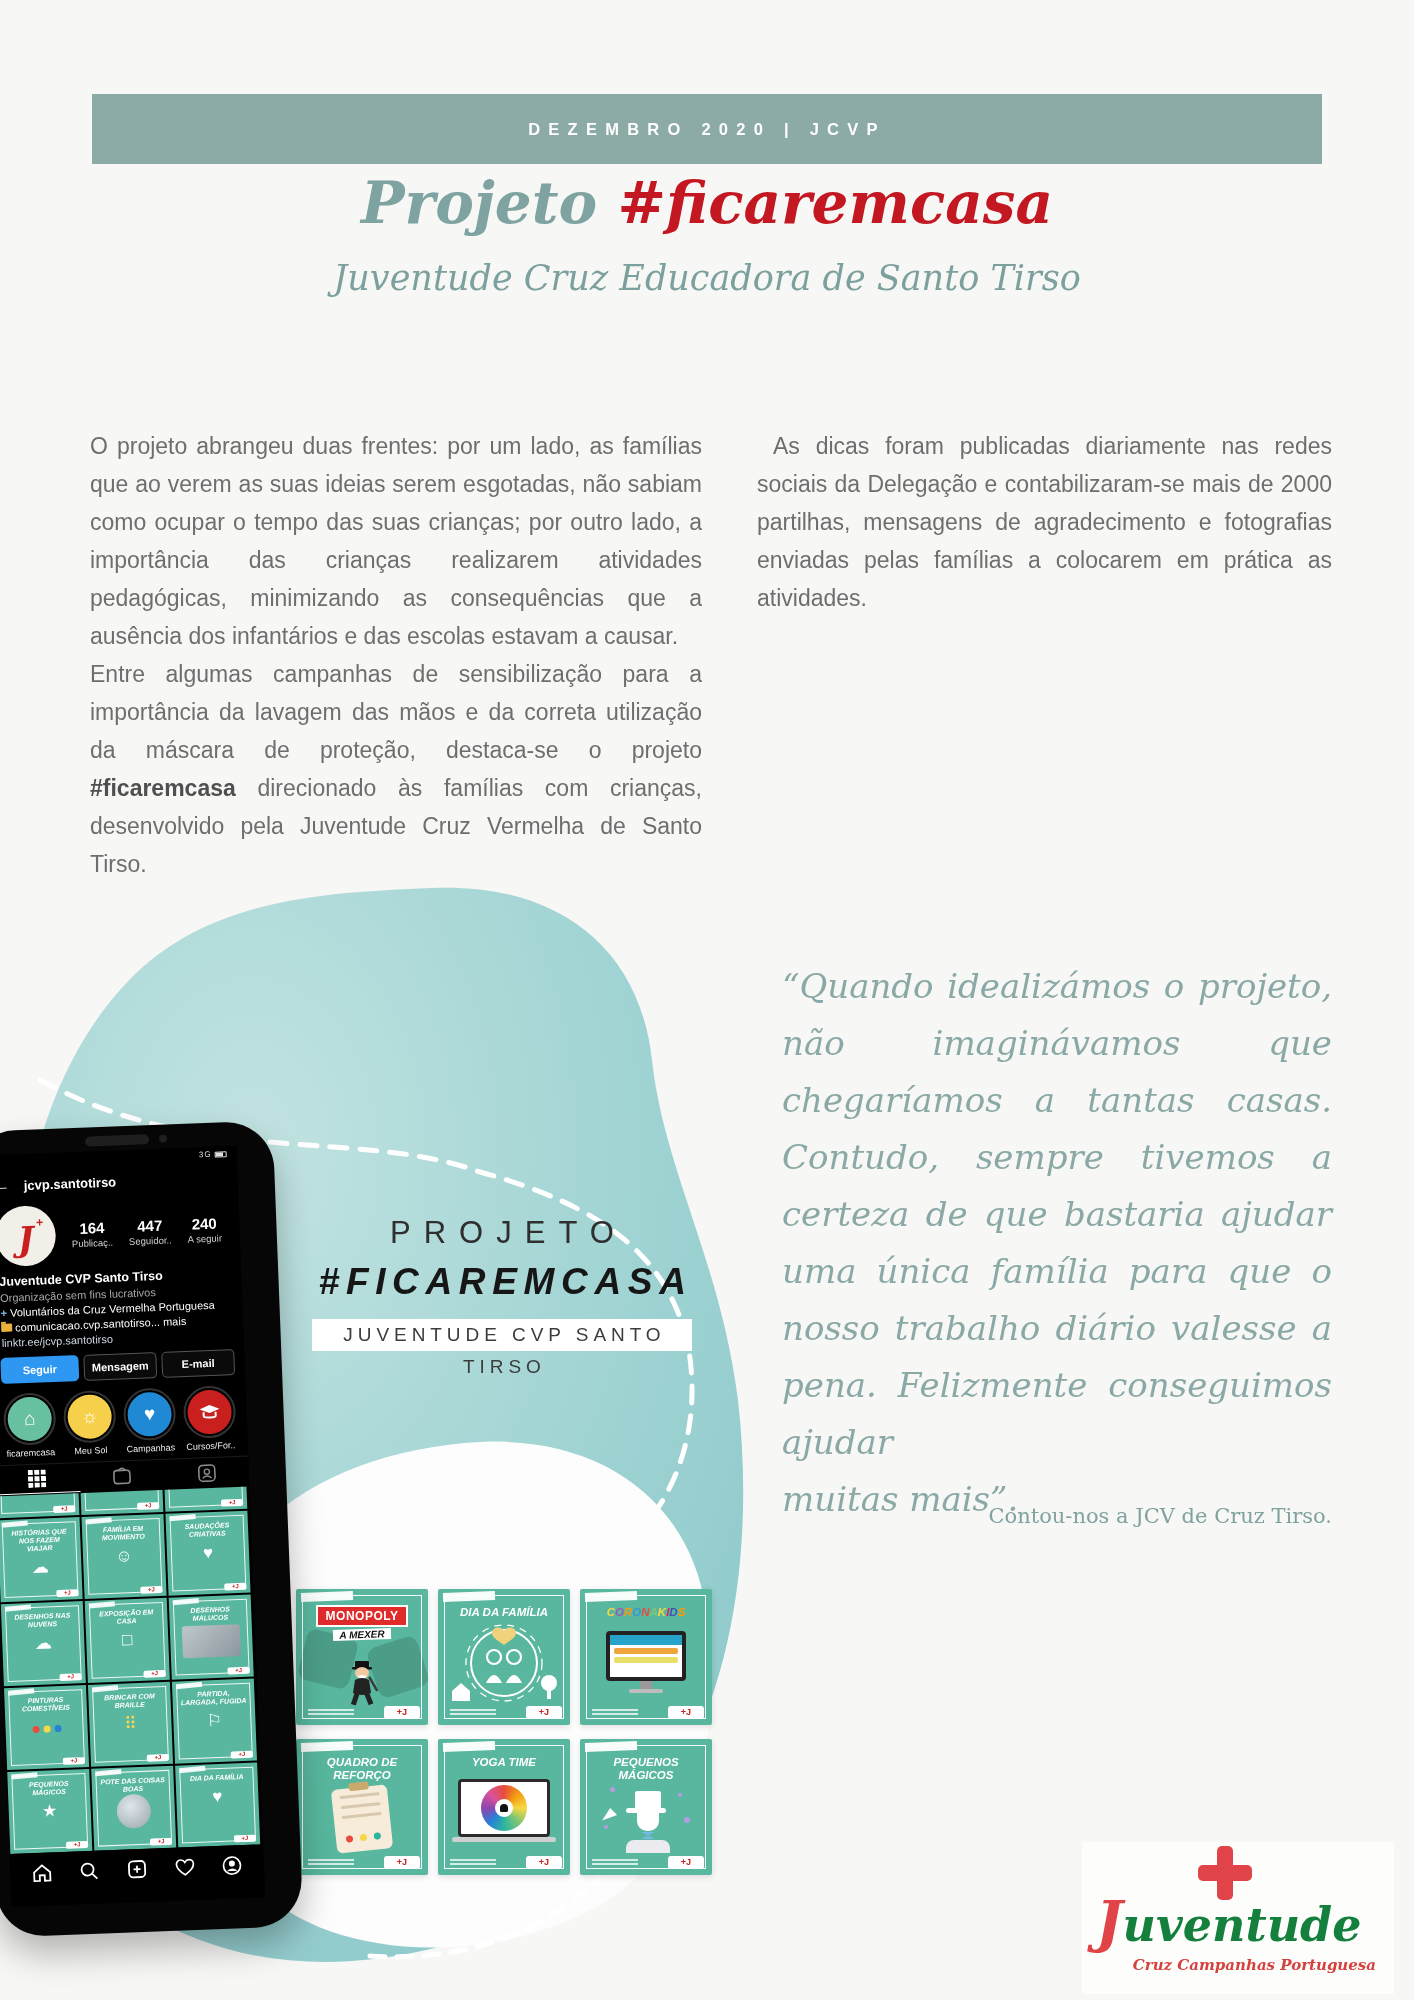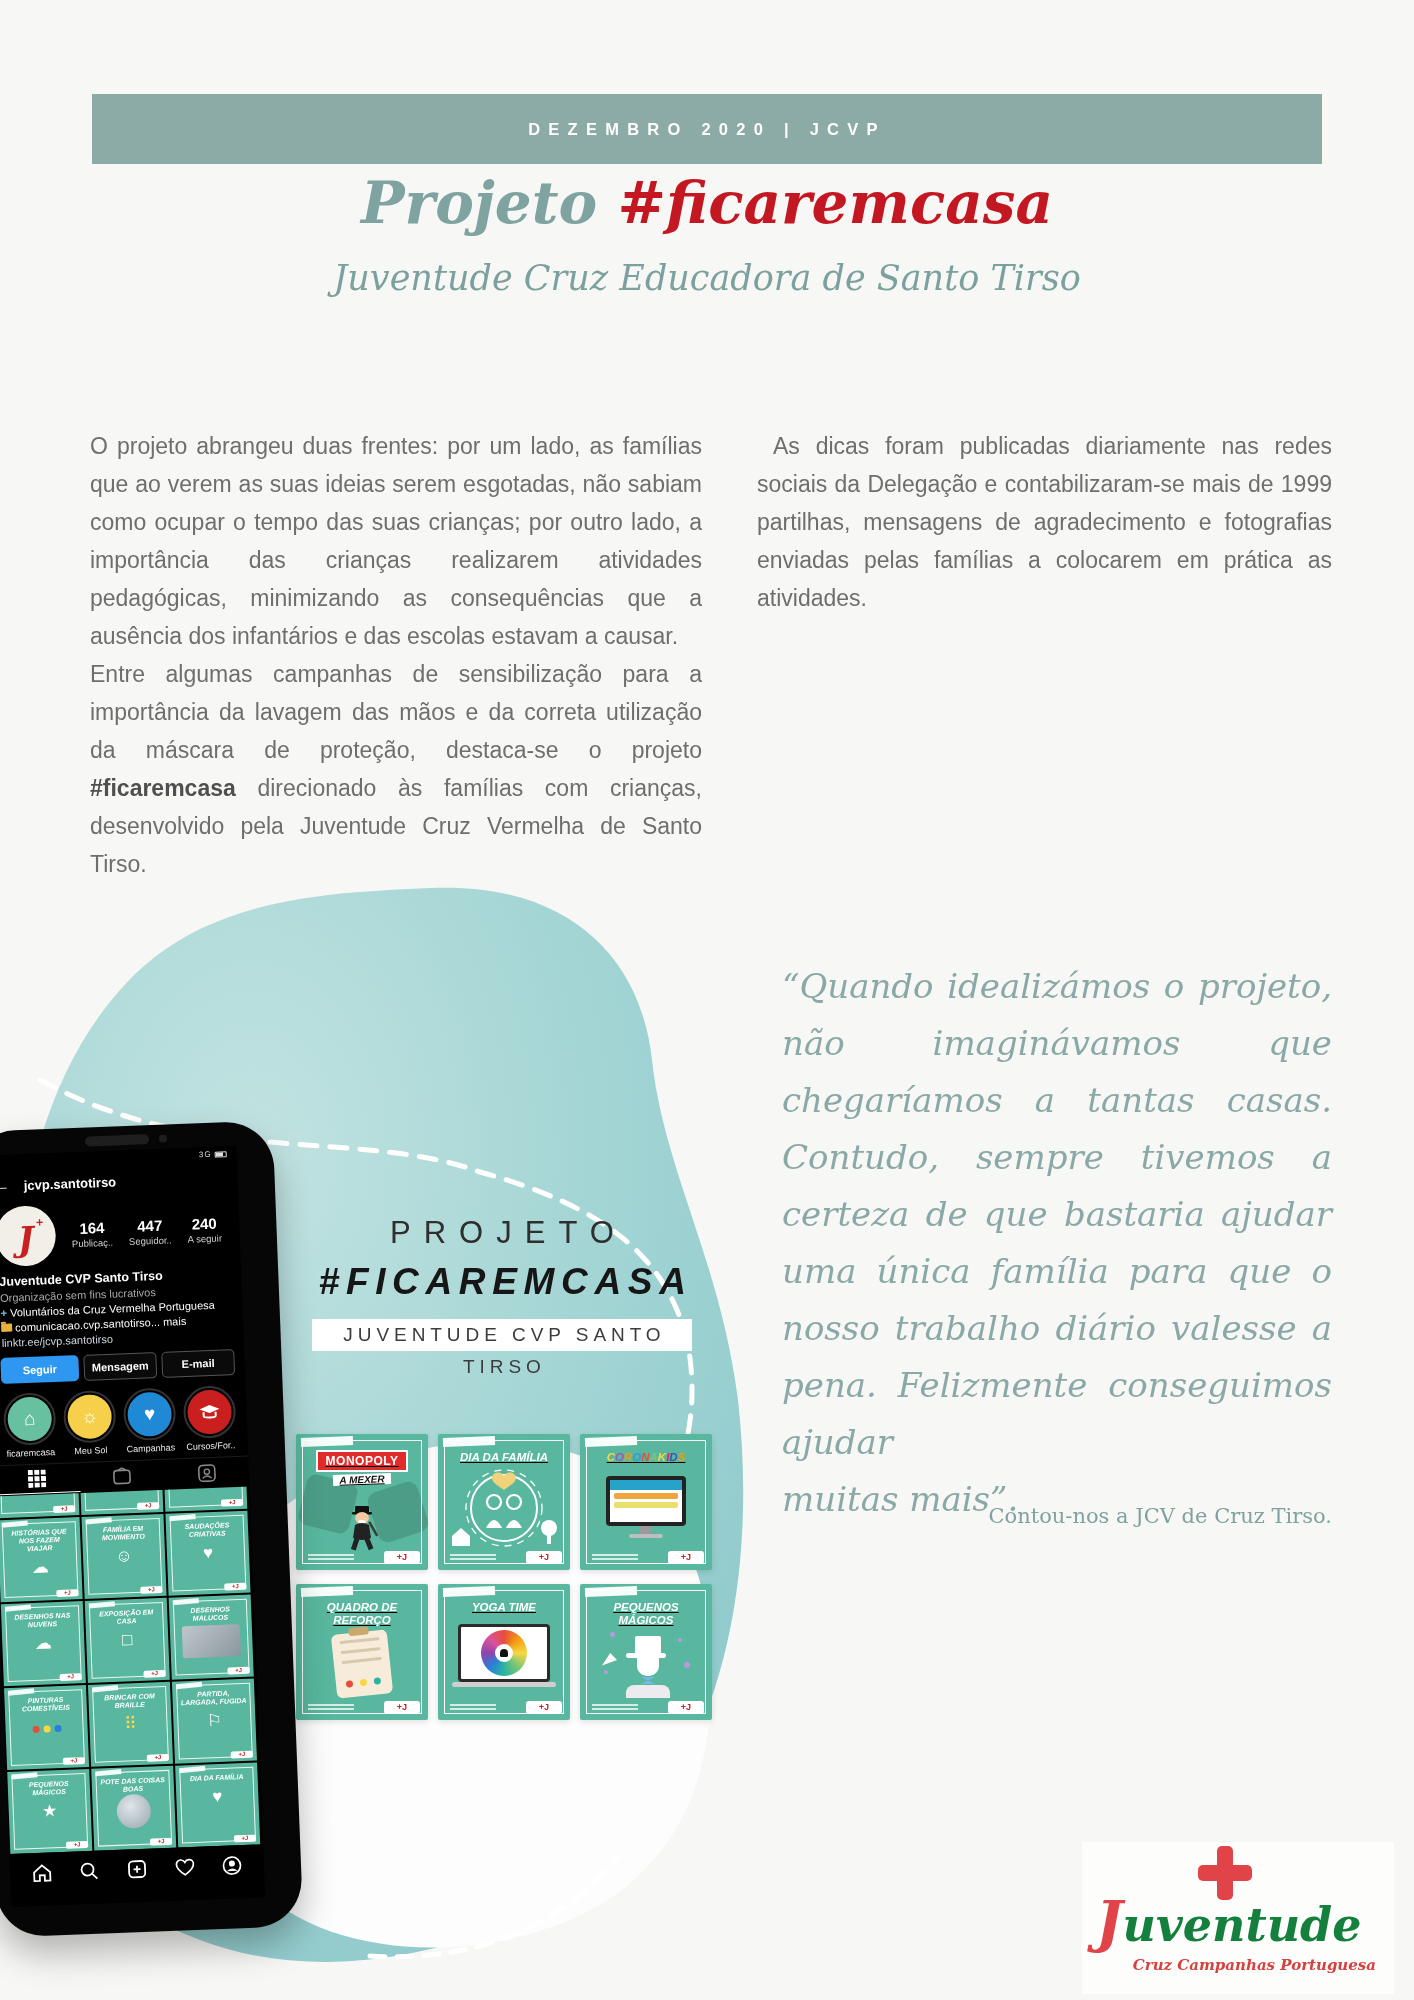--- a/index.html
+++ b/index.html
@@ -36,23 +36,23 @@
 
   
   .poster { position:absolute; left:312px; top:1215px; width:380px; text-align:center; z-index:3; }
   .poster .l1 { font-size:31px; letter-spacing:.42em; color:#2f2f2f; padding-left:.42em; }
   .poster .l2 { margin-top:10px; font-size:37px; font-weight:bold; font-style:italic;
                 letter-spacing:.18em; color:#161616; padding-left:.18em; }
   .poster .l3 { margin-top:16px; height:32px; background:#fff; line-height:32px;
                 font-size:19px; letter-spacing:.26em; color:#3c3c3c; padding-left:.26em; }
 
   
-  .cards { position:absolute; left:296px; top:1434px; width:420px; z-index:3;
+  .cards { position:absolute; left:296px; top:1589px; width:420px; z-index:3;
            display:grid; grid-template-columns:repeat(3,132px); grid-auto-rows:136px;
-           column-gap:10px; row-gap:14px;text-decoration:underline; }
+           column-gap:10px; row-gap:14px; }
   .card { position:relative; background:#58b79e; border-radius:2px; overflow:hidden;
           box-shadow:0 2px 6px rgba(0,0,0,.12); }
   .card .frame { position:absolute; inset:6px; border:1.5px solid rgba(255,255,255,.95); pointer-events:none; }
   .card .strip { position:absolute; top:3px; left:5px; width:52px; height:9px; background:#fff;
                  transform:rotate(-2deg); opacity:.95; }
   .ctitle { position:relative; margin-top:17px; text-align:center; color:#fff; font-weight:bold;
             font-style:italic; font-size:11.5px; line-height:13px; white-space:pre-line; z-index:2; }
   .cfoot { position:absolute; bottom:8px; left:12px; width:46px; z-index:2; }
   .cfoot i { display:block; height:2px; background:rgba(255,255,255,.75); margin-bottom:2px; }
   .clogo { position:absolute; bottom:6px; right:8px; width:36px; height:13px; background:#fff;
@@ -212,21 +212,21 @@
   <div class="banner">DEZEMBRO 2020 | JCVP</div>
 
   <h1 class="title"><span class="t-teal">Projeto </span><span class="t-red">#ficaremcasa</span></h1>
   <div class="subtitle">Juventude Cruz Educadora de Santo Tirso</div>
 
   <div class="col col-left">
     <p>O projeto abrangeu duas frentes: por um lado, as famílias que ao verem as suas ideias serem esgotadas, não sabiam como ocupar o tempo das suas crianças; por outro lado, a importância das crianças realizarem atividades pedagógicas, minimizando as consequências que a ausência dos infantários e das escolas estavam a causar.</p>
     <p><span>Entre algumas campanhas de sensibilização para a importância da lavagem das mãos e da correta utilização da máscara de proteção, destaca-se o projeto </span><b>#ficaremcasa</b><span> direcionado às famílias com crianças, desenvolvido pela Juventude Cruz Vermelha de Santo Tirso.</span></p>
   </div>
   <div class="col col-right">
-    <p class="indent">As dicas foram publicadas diariamente nas redes sociais da Delegação e contabilizaram-se mais de 1999 partilhas, mensagens de agradecimento e fotografias enviadas pelas famílias a colocarem em prática as atividades.</p>
+    <p class="indent">As dicas foram publicadas diariamente nas redes sociais da Delegação e contabilizaram-se mais de 2000 partilhas, mensagens de agradecimento e fotografias enviadas pelas famílias a colocarem em prática as atividades.</p>
   </div>
 
   <div class="quote">“Quando idealizámos o projeto, não imaginávamos que chegaríamos a tantas casas. Contudo, sempre tivemos a certeza de que bastaria ajudar uma única família para que o nosso trabalho diário valesse a pena. Felizmente conseguimos ajudar
 muitas mais”.</div>
   <div class="attribution">Contou-nos a JCV de Cruz Tirso.</div>
 
   <div class="poster">
     <div class="l1">PROJETO</div>
     <div class="l2">#FICAREMCASA</div>
     <div class="l3">JUVENTUDE CVP SANTO TIRSO</div>

